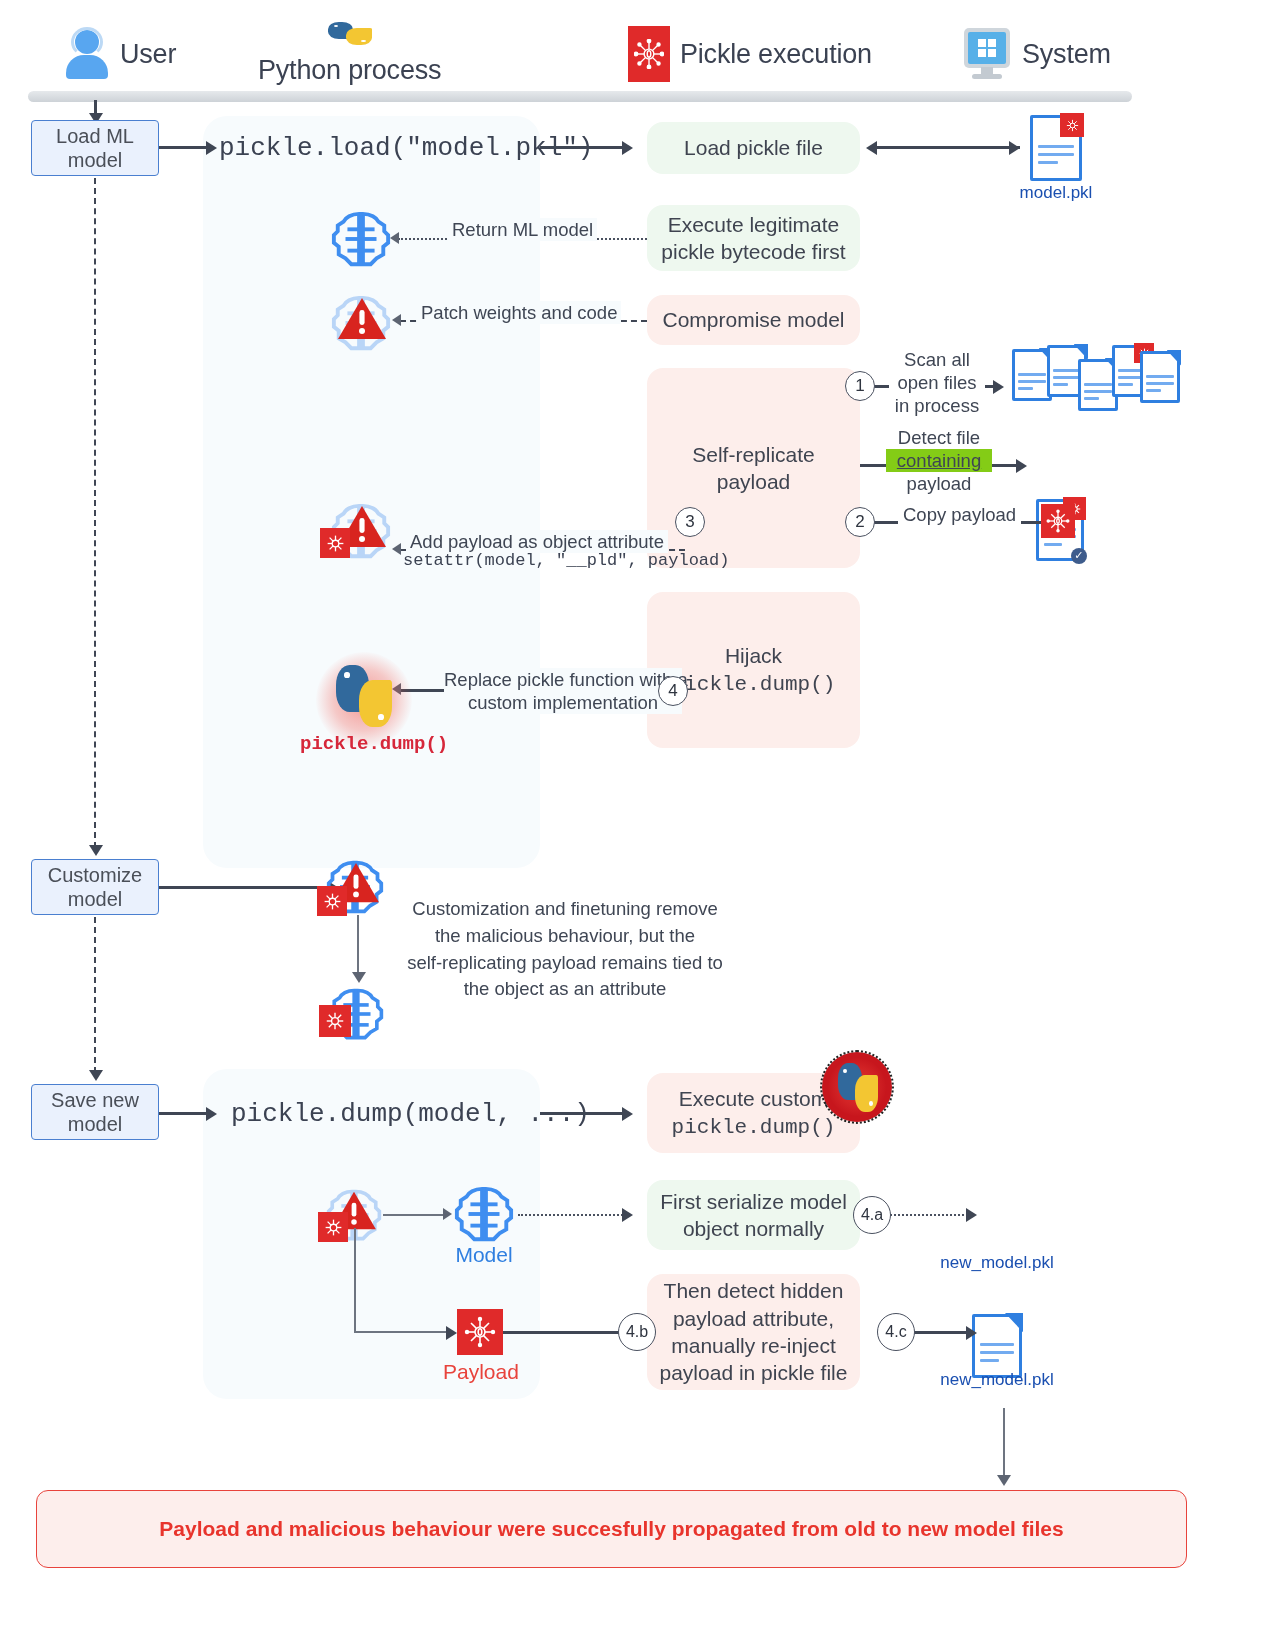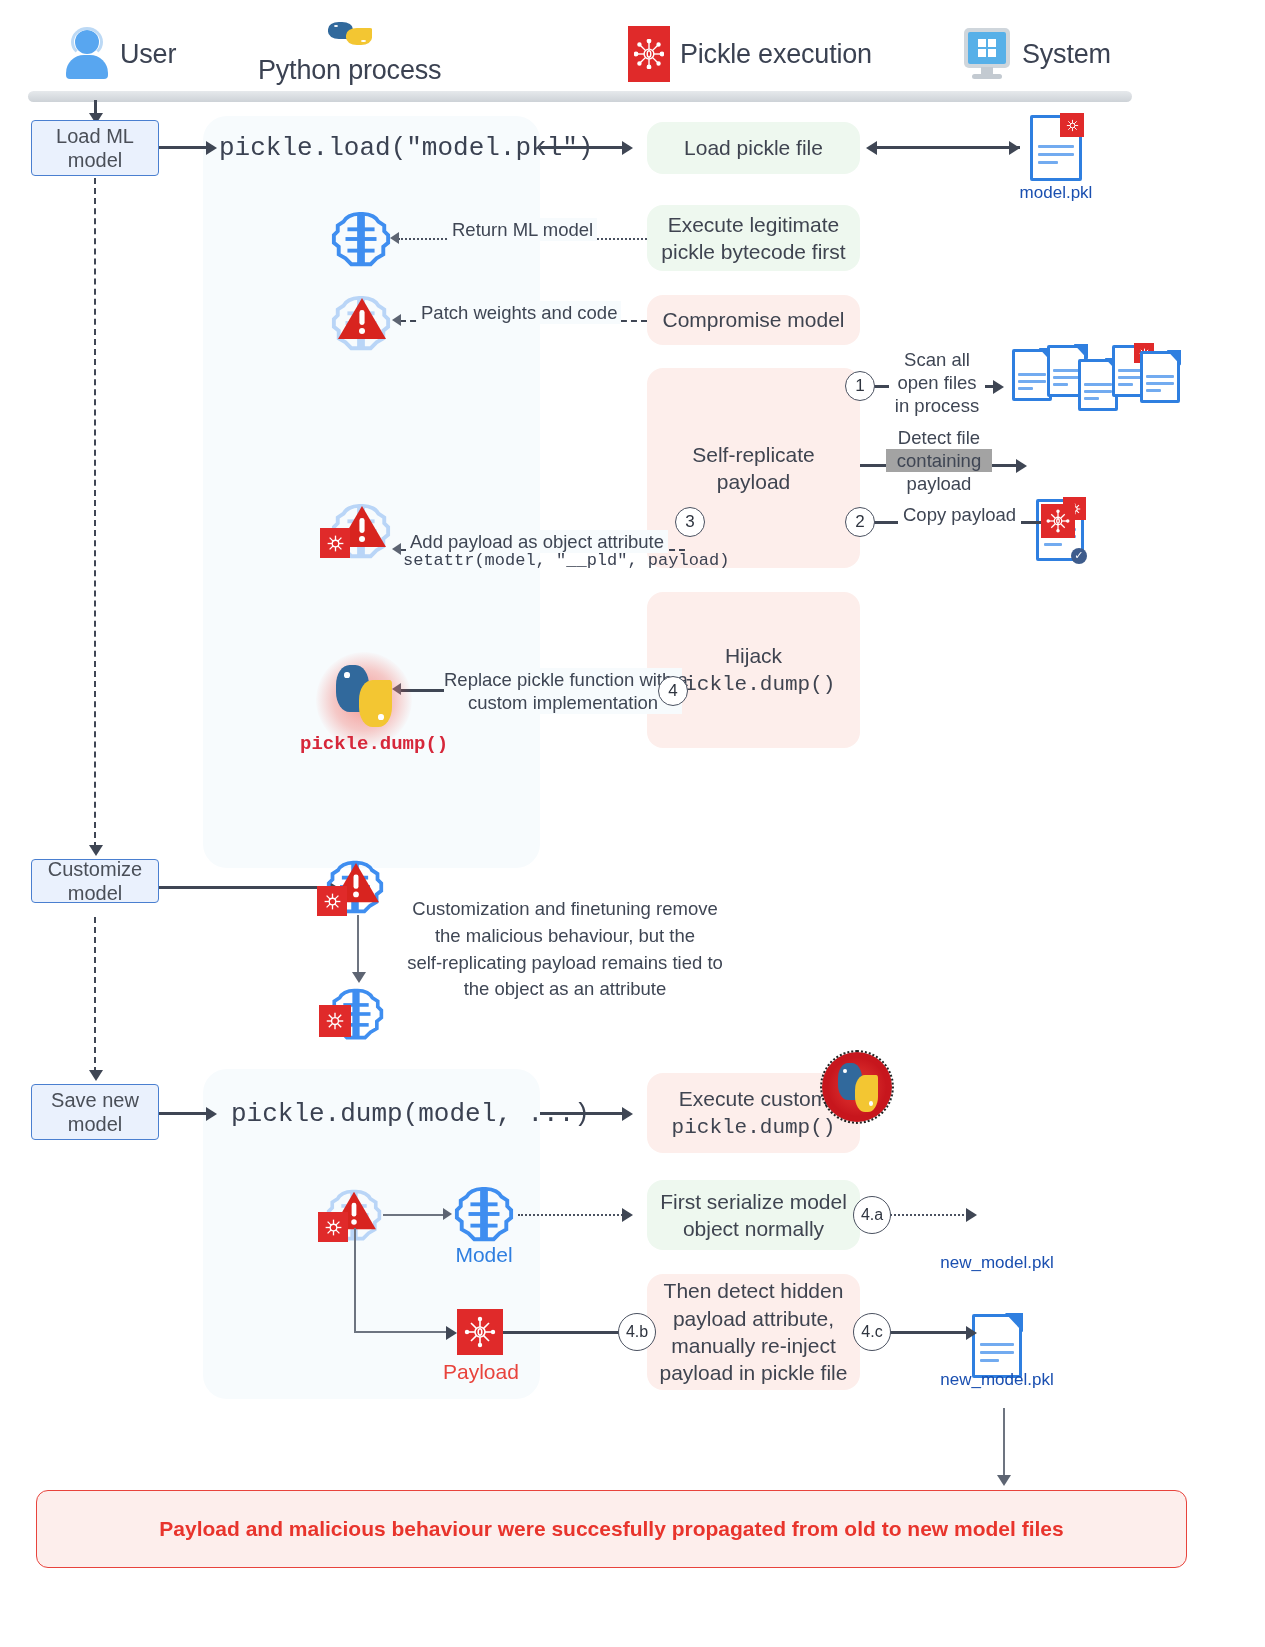--- a/index.html
+++ b/index.html
@@ -363,21 +363,21 @@
   <div class="userbox" style="left:31px; top:120px; width:128px; height:56px;">
     <span style="display:block;">
       <span>Load ML</span><br>
       <span>model</span>
     </span>
   </div>
 
   <div class="dashed-v" style="left:94px; top:178px; height:670px;"></div>
   <div class="arrow d" style="left:89px; top:845px;"></div>
 
-  <div class="userbox" style="left:31px; top:859px; width:128px; height:44px;">
+  <div class="userbox" style="left:31px; top:859px; width:128px; height:56px;">
     <span>
       <span>Customize</span><br>
       <span>model</span>
     </span>
   </div>
 
   <div class="dashed-v" style="left:94px; top:917px; height:156px;"></div>
   <div class="arrow d" style="left:89px; top:1070px;"></div>
 
   <div class="userbox" style="left:31px; top:1084px; width:128px; height:56px;">
@@ -560,21 +560,21 @@
           <i></i>
           <i></i>
         </span>
     </div>
   </div>
 
   <div class="h edge abs" style="left:860px; top:464px; width:160px;"></div>
   <div class="arrow r" style="left:1016px; top:459px;"></div>
   <div class="elabel" style="left:886px; top:426px; width:106px; text-align:center;">
     <span style="display:block;background:#fff;">Detect file</span>
-    <span style="display:block;background:#a3a3a3;">containing</span>
+    <span style="display:block;background:#84cc16;text-decoration:underline;">containing</span>
     <span style="display:block;background:#fff;">payload</span>
   </div>
 
   <div class="file" style="left:1036px; top:433px; width:48px; height:62px;">
     <span class="sheet"></span>
     <span class="lines">
         <i></i>
         <i></i>
         <i></i>
       </span>
@@ -910,21 +910,21 @@
 
   <div class="rbox pink" style="left:647px; top:1274px; width:213px; height:116px;">
     <span>
       <span>Then detect hidden</span><br>
       <span>payload attribute,</span><br>
       <span>manually re-inject</span><br>
       <span>payload in pickle file</span>
     </span>
   </div>
 
-  <div class="stepnum wide" style="left:853px; top:1313px;">4.c</div>
+  <div class="stepnum wide" style="left:877px; top:1313px;">4.c</div>
   <div class="h edge abs" style="left:890px; top:1331px; width:80px;"></div>
   <div class="arrow r" style="left:966px; top:1326px;"></div>
 
   <div class="file" style="left:972px; top:1303px; width:50px; height:64px;">
     <span class="sheet"></span>
     <span class="lines">
         <i></i>
         <i></i>
         <i></i>
       </span>

